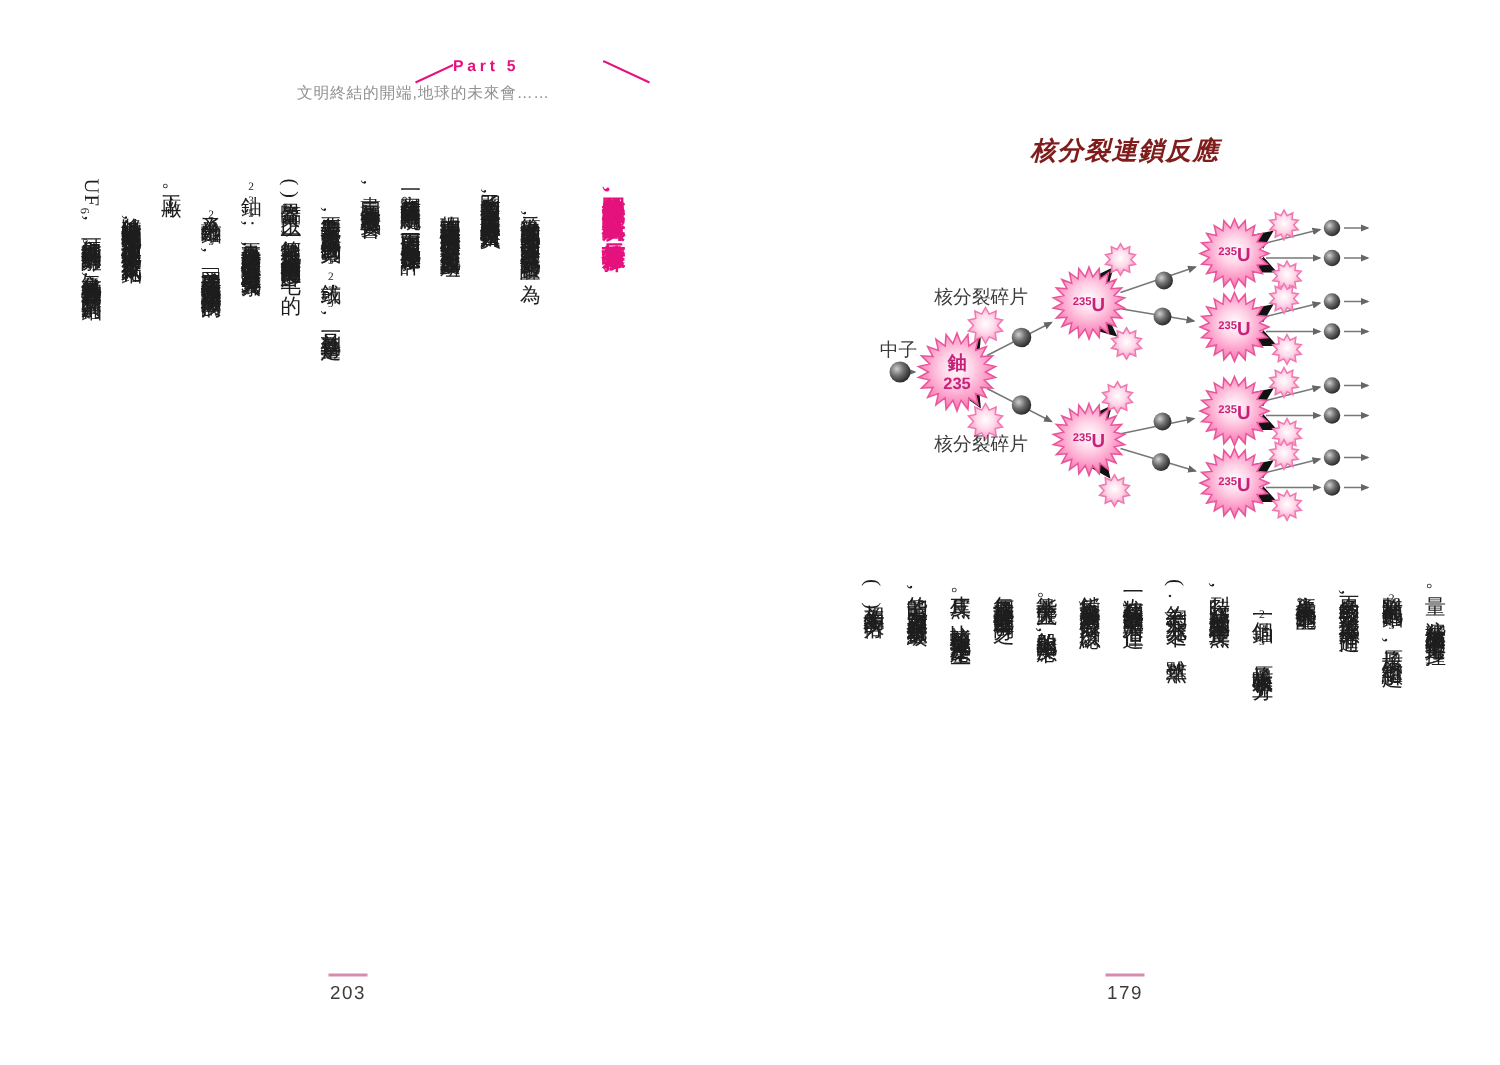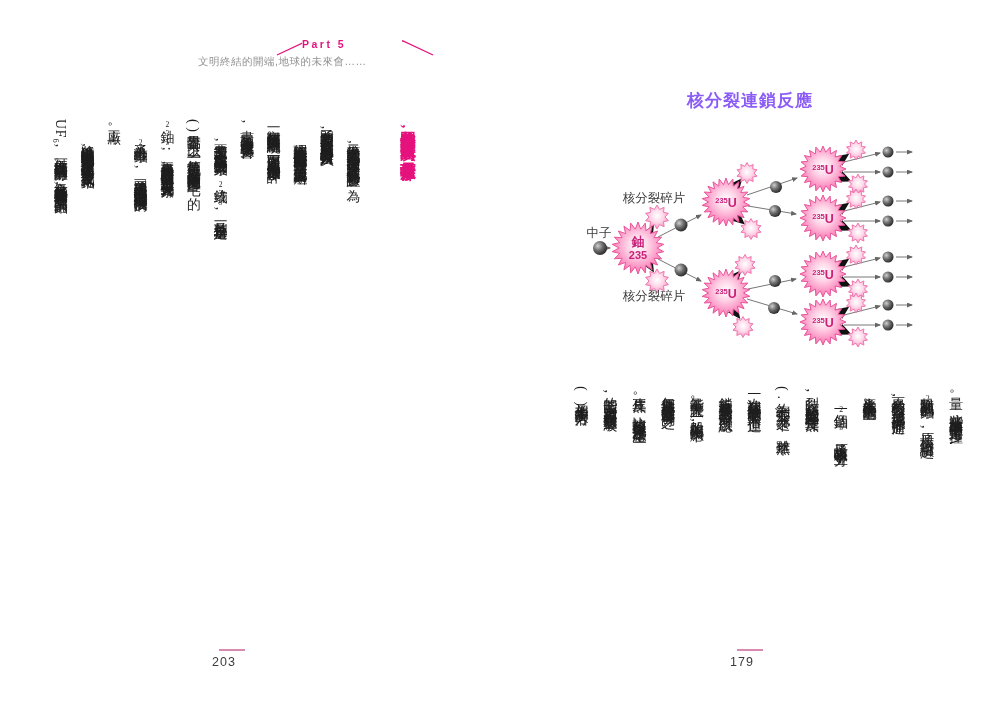--- a/index.html
+++ b/index.html
@@ -11,21 +11,21 @@
   #part-label{position:absolute;left:302px;top:38px;width:100px;text-align:left;
       background:#fff;font-family:"Liberation Sans","DejaVu Sans",sans-serif;
       font-size:10.5px;font-weight:bold;letter-spacing:2.5px;color:#e5127d;}
   #header-subtitle{position:absolute;left:198px;top:55px;width:260px;
       font-family:"Liberation Sans","DejaVu Sans",sans-serif;
       font-size:10.5px;color:#919191;letter-spacing:0.5px;}
 
   
   #diagram-title{position:absolute;left:600px;top:89px;width:300px;text-align:center;
       font-family:"Liberation Sans","DejaVu Sans",sans-serif;
-      font-size:17px;font-weight:bold;color:#8b5cf6;letter-spacing:1px;}
+      font-size:17px;font-weight:bold;color:#7f1d1d;letter-spacing:1px;font-style:italic;}
   #fission-diagram{position:absolute;left:560px;top:125px;}
   svg text{font-family:"Liberation Sans","DejaVu Sans",sans-serif;}
   .dlabel{fill:#3a3a3a;font-size:12.5px;}
   .ulab{fill:#c92179;font-weight:bold;}
   .thin{stroke:#777;stroke-width:1;fill:none;}
   .bold-arrow{stroke:#141414;stroke-width:2.6;fill:none;}
   .star-big{fill:url(#gBig);stroke:#e8559b;stroke-width:1;}
   .star-frag{fill:url(#gFrag);stroke:#ef79b0;stroke-width:1;}
   .ball{fill:url(#gBall);}
 
@@ -35,21 +35,21 @@
   #p202-text{left:566px;top:386px;height:262px;width:404px;
       font-size:14.2px;letter-spacing:1.2px;line-height:28.8px;color:#1e1e1e;}
   #p203-heading{left:390px;top:118px;height:352px;width:28px;
       font-size:15.5px;font-weight:bold;letter-spacing:0.8px;color:#e5127d;white-space:nowrap;}
   #p203-text{left:46px;top:119px;height:516px;width:320px;
       font-size:13.8px;letter-spacing:0.75px;line-height:26.6px;color:#1e1e1e;}
   .num{text-orientation:upright;font-size:0.55em;letter-spacing:0;}
 
   
   .pnline{position:absolute;width:26px;height:2px;background:#d98ab0;top:649px;}
-  .pagenum{position:absolute;top:655px;width:40px;text-align:left;
+  .pagenum{position:absolute;top:655px;width:40px;text-align:center;
       font-family:"Liberation Sans","DejaVu Sans",sans-serif;
       font-size:12.5px;color:#3c3c3c;letter-spacing:1px;}
 </style>
 </head>
 <body>
 
 <svg id="part-frame" viewBox="0 0 170 26">
   <polyline points="7,21 37,7 133,7 163,21" fill="none" stroke="#e5127d" stroke-width="1.3"></polyline>
 </svg>
 <div id="part-label">Part 5</div>

